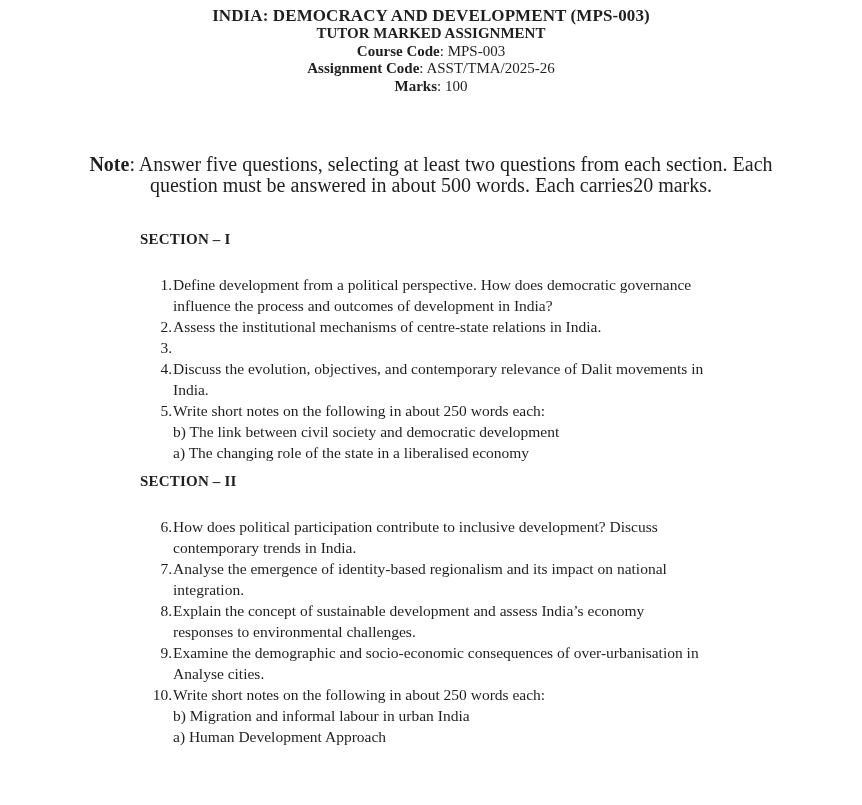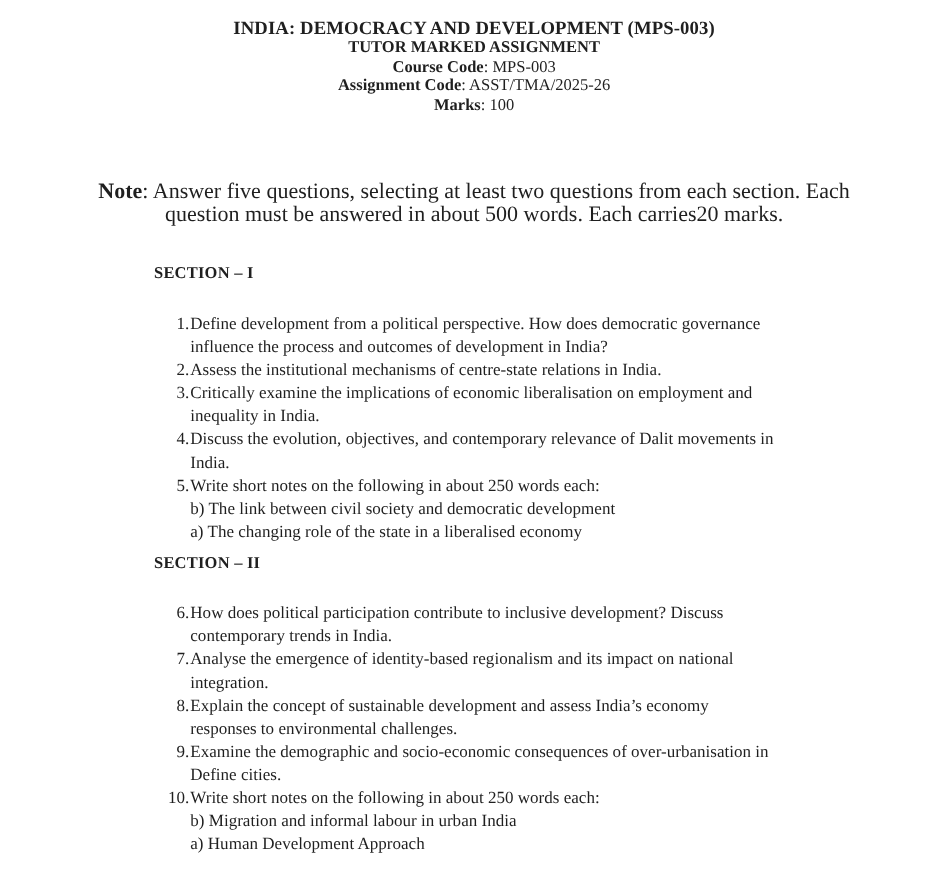--- a/index.html
+++ b/index.html
@@ -14,21 +14,21 @@
     font-family: "Liberation Serif", "DejaVu Serif", serif;
     overflow: hidden;
   }
   .page {
     position: relative;
     width: 862px;
     height: 805px;
     background: #ffffff;
   }
   .doc-header {
-    padding-top: 17px;
+    padding-top: 7px;
     text-align: center;
   }
   .doc-title {
     margin: 0;
     font-size: 17px;
     font-weight: bold;
     line-height: 18px;
     letter-spacing: 0.1px;
   }
   .doc-subtitle {
@@ -102,23 +102,20 @@
             </div>
           </div>
           <div class="question">
             <div class="qnum">2.</div>
             <div class="qtext">
               <div>Assess the institutional mechanisms of centre-state relations in India.</div>
             </div>
           </div>
           <div class="question">
             <div class="qnum">3.</div>
-            <div class="qtext">
-              <div>Critically examine the implications of economic liberalisation on employment and inequality in India.</div>
-            </div>
           </div>
           <div class="question">
             <div class="qnum">4.</div>
             <div class="qtext">
               <div>Discuss the evolution, objectives, and contemporary relevance of Dalit movements in India.</div>
             </div>
           </div>
           <div class="question">
             <div class="qnum">5.</div>
             <div class="qtext">
@@ -147,21 +144,21 @@
           </div>
           <div class="question">
             <div class="qnum">8.</div>
             <div class="qtext">
               <div>Explain the concept of sustainable development and assess India’s economy responses to environmental challenges.</div>
             </div>
           </div>
           <div class="question">
             <div class="qnum">9.</div>
             <div class="qtext">
-              <div>Examine the demographic and socio-economic consequences of over-urbanisation in Define cities.</div>
+              <div>Examine the demographic and socio-economic consequences of over-urbanisation in Analyse cities.</div>
             </div>
           </div>
           <div class="question">
             <div class="qnum">10.</div>
             <div class="qtext">
               <div>Write short notes on the following in about 250 words each:</div>
               <div class="subitem">b) Migration and informal labour in urban India</div>
               <div class="subitem">a) Human Development Approach</div>
             </div>
           </div>

